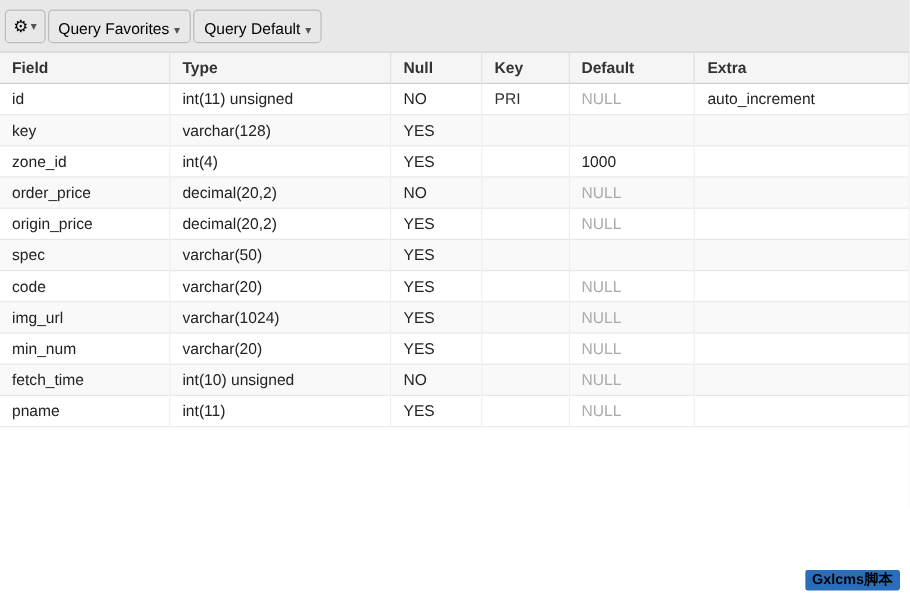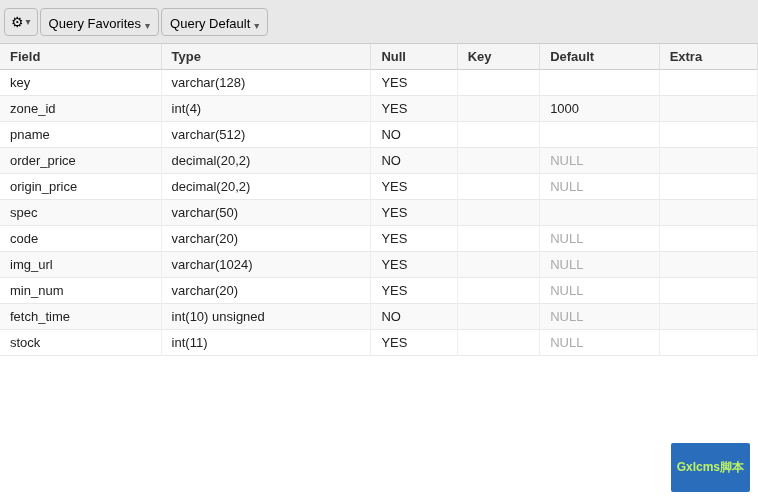--- a/index.html
+++ b/index.html
@@ -97,23 +97,23 @@
     }
     .pri-badge {
       color: #333;
       font-weight: 500;
     }
     .watermark {
       position: fixed;
       bottom: 8px;
       right: 8px;
       background: #2a6ebb;
-      color: #bef264;
+      color: #000000;
       font-size: 12px;
-      padding: 16px 6px;
+      padding: 0 6px;
       font-weight: 600;
       border-radius: 2px;
       z-index: 100;
     }
   </style>
 </head>
 <body>
 
 <div class="toolbar">
   <button class="toolbar-gear">
@@ -137,42 +137,42 @@
       <tr>
         <th>Field</th>
         <th>Type</th>
         <th>Null</th>
         <th>Key</th>
         <th>Default</th>
         <th>Extra</th>
       </tr>
     </thead>
     <tbody id="table-body">
+    <tr>
+          <td>id</td>
+          <td>int(11) unsigned</td>
+          <td>NO</td>
+          <td class="pri-badge">PRI</td>
+          <td class="null-value">NULL</td>
+          <td>auto_increment</td>
+        </tr>
         <tr>
           <td>key</td>
           <td>varchar(128)</td>
           <td>YES</td>
           <td></td>
           <td></td>
           <td></td>
         </tr>
         <tr>
           <td>zone_id</td>
           <td>int(4)</td>
           <td>YES</td>
           <td></td>
           <td>1000</td>
-          <td></td>
-        </tr>
-        <tr>
-          <td>pname</td>
-          <td>varchar(512)</td>
-          <td>NO</td>
-          <td></td>
-          <td></td>
           <td></td>
         </tr>
         <tr>
           <td>order_price</td>
           <td>decimal(20,2)</td>
           <td>NO</td>
           <td></td>
           <td class="null-value">NULL</td>
           <td></td>
         </tr>
@@ -218,21 +218,21 @@
         </tr>
         <tr>
           <td>fetch_time</td>
           <td>int(10) unsigned</td>
           <td>NO</td>
           <td></td>
           <td class="null-value">NULL</td>
           <td></td>
         </tr>
         <tr>
-          <td>stock</td>
+          <td>pname</td>
           <td>int(11)</td>
           <td>YES</td>
           <td></td>
           <td class="null-value">NULL</td>
           <td></td>
         </tr>
       </tbody>
   </table>
 </div>
 

